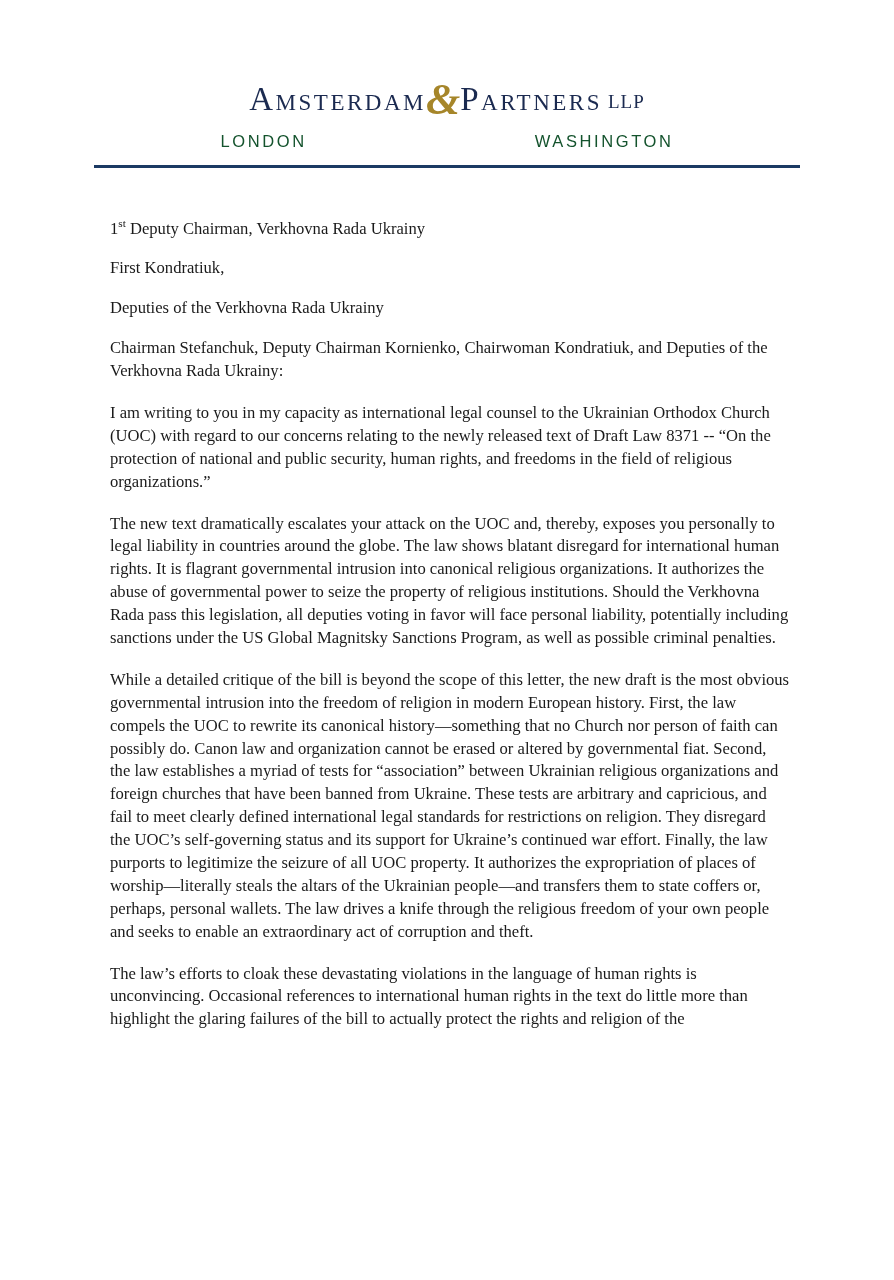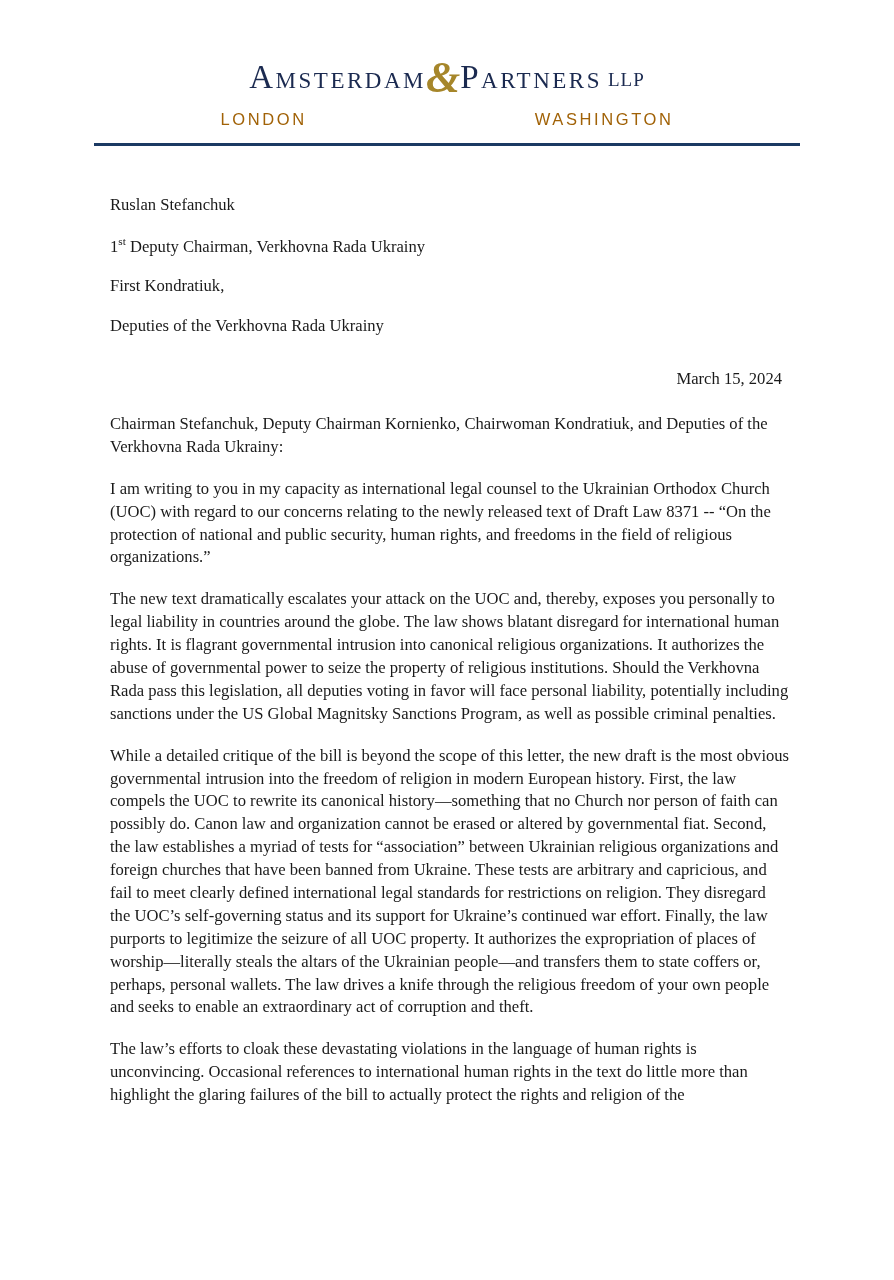--- a/index.html
+++ b/index.html
@@ -17,21 +17,21 @@
   .page {
     position: relative;
     width: 894px;
     height: 1280px;
     background: #ffffff;
     box-sizing: border-box;
   }
 
   
   .letterhead {
-    padding-top: 56px;
+    padding-top: 78px;
     text-align: center;
   }
   .firm-name {
     font-family: "Liberation Serif", serif;
     font-size: 33px;
     letter-spacing: 1.2px;
     color: #1b2a50;
     white-space: nowrap;
     line-height: 1;
   }
@@ -56,21 +56,21 @@
     margin-left: 6px;
   }
   .offices {
     margin-top: 10px;
     display: flex;
     justify-content: center;
     gap: 228px;
     font-family: "Liberation Sans", sans-serif;
     font-size: 16.5px;
     letter-spacing: 2.6px;
-    color: #a16207;
+    color: #14532d;
   }
   .rule {
     margin: 14px 94px 0 94px;
     height: 3px;
     background: #1b3a63;
   }
 
   
   .content {
     padding: 0 104px 0 110px;
@@ -118,38 +118,36 @@
       <span>WASHINGTON</span>
     </div>
     <div class="rule"></div>
   </div>
 
   <div class="content">
 
     <div class="addr-block">
 
       <div class="addr-group">
-        <div class="addr-line">Ruslan Stefanchuk</div>
       </div>
 
       <div class="addr-group">
         <div class="addr-line"><span>1</span><sup>st</sup><span> Deputy Chairman, Verkhovna Rada Ukrainy</span></div>
       </div>
 
       <div class="addr-group">
         <div class="addr-line">First Kondratiuk,</div>
       </div>
 
       <div class="addr-group">
         <div class="addr-line">Deputies of the Verkhovna Rada Ukrainy</div>
       </div>
 
     </div>
 
-    <div class="date">March 15, 2024</div>
 
     <p class="para salutation">Chairman Stefanchuk, Deputy Chairman Kornienko, Chairwoman Kondratiuk, and Deputies of the Verkhovna Rada Ukrainy:</p>
 
     <p class="para">I am writing to you in my capacity as international legal counsel to the Ukrainian Orthodox Church (UOC) with regard to our concerns relating to the newly released text of Draft Law 8371 -- “On the protection of national and public security, human rights, and freedoms in the field of religious organizations.”</p>
     <p class="para">The new text dramatically escalates your attack on the UOC and, thereby, exposes you personally to legal liability in countries around the globe. The law shows blatant disregard for international human rights. It is flagrant governmental intrusion into canonical religious organizations. It authorizes the abuse of governmental power to seize the property of religious institutions. Should the Verkhovna Rada pass this legislation, all deputies voting in favor will face personal liability, potentially including sanctions under the US Global Magnitsky Sanctions Program, as well as possible criminal penalties.</p>
     <p class="para">While a detailed critique of the bill is beyond the scope of this letter, the new draft is the most obvious governmental intrusion into the freedom of religion in modern European history. First, the law compels the UOC to rewrite its canonical history—something that no Church nor person of faith can possibly do. Canon law and organization cannot be erased or altered by governmental fiat.  Second, the law establishes a myriad of tests for “association” between Ukrainian religious organizations and foreign churches that have been banned from Ukraine. These tests are arbitrary and capricious, and fail to meet clearly defined international legal standards for restrictions on religion. They disregard the UOC’s self-governing status and its support for Ukraine’s continued war effort. Finally, the law purports to legitimize the seizure of all UOC property. It authorizes the expropriation of places of worship—literally steals the altars of the Ukrainian people—and transfers them to state coffers or, perhaps, personal wallets. The law drives a knife through the religious freedom of your own people and seeks to enable an extraordinary act of corruption and theft.</p>
     <p class="para">The law’s efforts to cloak these devastating violations in the language of human rights is unconvincing. Occasional references to international human rights in the text do little more than highlight the glaring failures of the bill to actually protect the rights and religion of the</p>
 
   </div>
 

